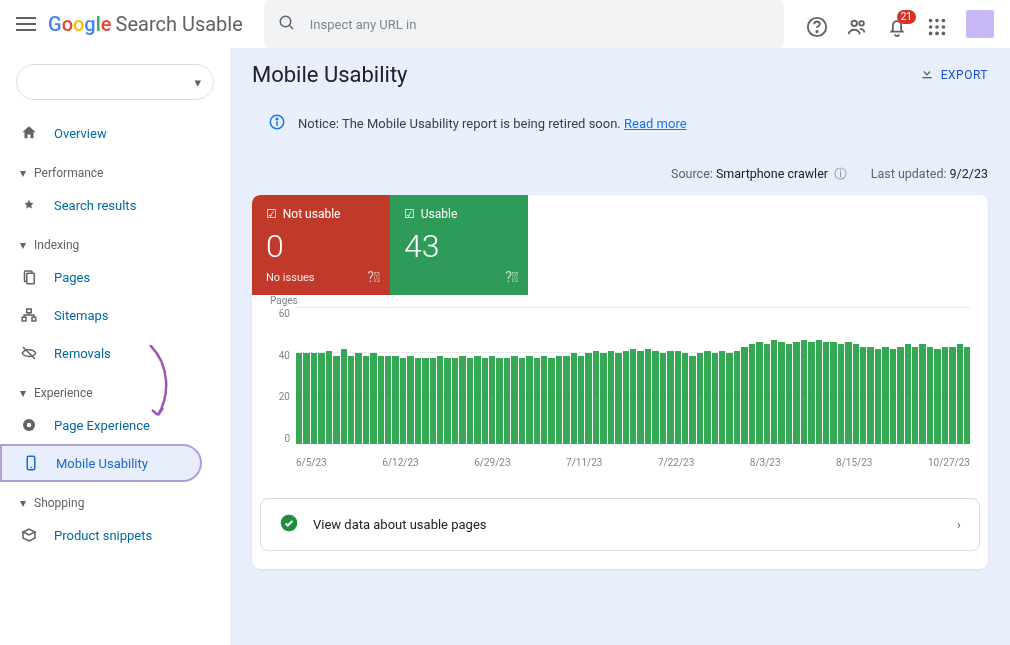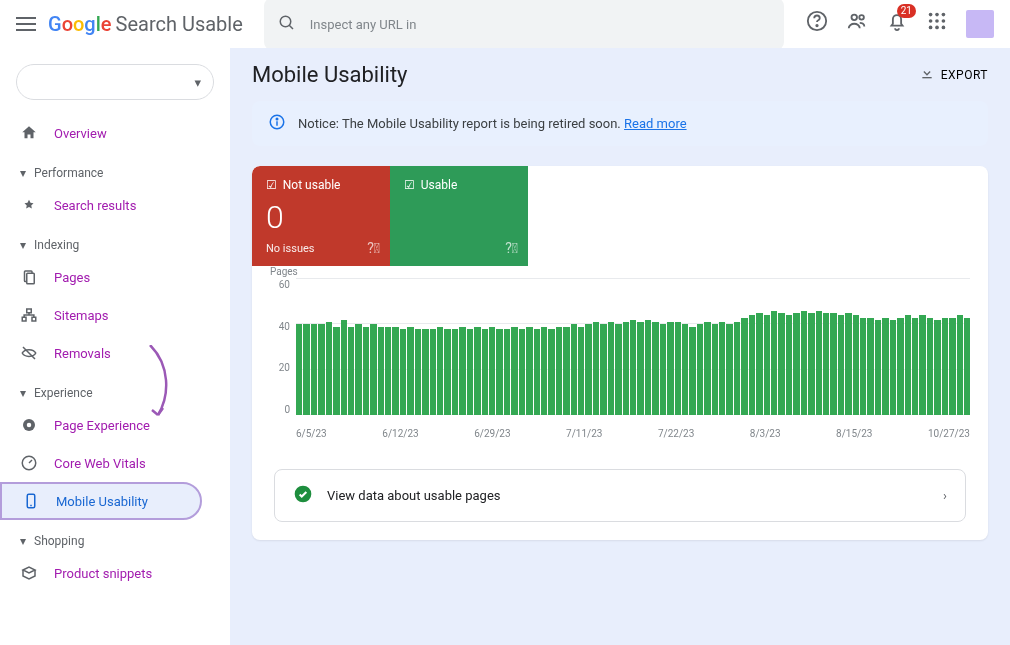--- a/index.html
+++ b/index.html
@@ -42,63 +42,63 @@
     flex: 0 0 520px;
     margin-left: 9px;
     background: var(--grey-bg);
     border-radius: 8px;
     height: 52px;
     display:flex; align-items:center;
     padding: 16px 14px;
     color: #80868b;
     gap: 14px;
   }
-  .topbar-right { margin-left:auto; display:flex; align-items:flex-start; gap:18px; }
+  .topbar-right { margin-left:auto; display:flex; align-items:flex-end; gap:18px; }
   .icon-btn { width:22px; height:22px; color:#5f6368; cursor:pointer; display:flex; align-items:center; justify-content:center; }
   .badge-wrap { position:relative; }
   .badge { position:absolute; top:-6px; right:-8px; background:#d93025; color:#fff; font-size:10px; border-radius:8px; padding:0 4px; line-height:14px; }
   .avatar { width:28px; height:28px; background:#c7b8f5; border-radius:2px; }
   .layout { display:flex; height:calc(100% - 48px); }
   .sidebar { width:230px; flex-shrink:0; padding:8px 0; overflow-y:auto; }
   .prop-picker {
     margin: 8px 16px 14px;
     height:36px;
     border:1px solid var(--border);
     border-radius:18px;
     display:flex; align-items:center; justify-content:flex-end;
     padding:0 12px;
     color:#5f6368;
     cursor:pointer;
   }
   .nav-item {
     display:flex; align-items:center; gap:16px;
     height:38px;
     padding:0 20px;
-    color:#a21caf;
+    color:#0369a1;
     cursor:pointer;
     border-top-right-radius:20px;
     border-bottom-right-radius:20px;
     margin-right:12px;
   }
   .nav-item.active {
     background:#e8eefc;
     color:#1967d2;
     border:2px solid #b39ddb;
     margin-right:28px;
   }
   .nav-section {
     display:flex; align-items:center; gap:8px;
     padding: 14px 20px 6px;
     color:#5f6368; font-size:12px;
     cursor:pointer;
   }
   .main { flex:1; background:var(--blue-bg); padding:14px 22px 20px; overflow-y:auto; }
   .title-row { display:flex; align-items:center; justify-content:space-between; margin-bottom:14px; }
   .title-row h1 { font-size:22px; font-weight:400; margin:0; }
-  .export { display:flex; align-items:center; gap:6px; color:#000000; font-size:12px; letter-spacing:.5px; cursor:pointer; }
+  .export { display:flex; align-items:center; gap:6px; color:#1d4ed8; font-size:12px; letter-spacing:.5px; cursor:pointer; }
   .notice {
     background:#e8f0fe;
     border-radius:8px;
     padding:12px 16px;
     display:flex; align-items:center; gap:12px;
     color:#3c4043;
     margin-bottom:20px;
   }
   .notice a { color:var(--link-blue); }
   .meta-row { display:flex; justify-content:flex-end; gap:24px; color:#5f6368; margin-bottom:12px; font-size:12.5px; }
@@ -117,21 +117,21 @@
   .chart-wrap { padding:0 18px 18px; }
   .axis-label { font-size:10px; color:#80868b; }
   .chart-area { position:relative; height:160px; margin-top:2px; }
   .ylabels { position:absolute; left:0; top:0; bottom:24px; width:20px; display:flex; flex-direction:column; justify-content:space-between; text-align:right; font-size:10px; color:#80868b; }
   .gridlines { position:absolute; left:26px; right:0; top:0; bottom:24px; }
   .gridlines div { position:absolute; left:0; right:0; height:1px; background:#e8eaed; }
   .bars { position:absolute; left:26px; right:0; bottom:24px; top:0; display:flex; align-items:flex-end; gap:1px; }
   .bars div { background:#34a853; flex:1; }
   .xlabels { position:absolute; left:26px; right:0; bottom:0; display:flex; justify-content:space-between; font-size:10px; color:#80868b; }
   .view-row {
-    margin:12px 22px 18px;
+    margin:12px 8px 18px;
     border:1px solid var(--border);
     border-radius:8px;
     padding:14px 18px;
     display:flex; align-items:center; gap:14px;
     cursor:pointer;
   }
   .view-row .chev { margin-left:auto; color:#5f6368; }
   .nav-icon { width:18px; height:18px; flex-shrink:0; display:flex; align-items:center; justify-content:center; }
   svg { width:100%; height:100%; }
   .annot-arrow { position:absolute; left:140px; top:297px; pointer-events:none; }
@@ -266,29 +266,20 @@
     </div>
     <div class="nav-item">
       <span class="nav-icon">
           <svg viewBox="0 0 24 24" fill="#5f6368">
             <circle cx="12" cy="12" r="8"></circle>
             <circle cx="12" cy="12" r="3" fill="#fff"></circle>
           </svg>
         </span>
       <span>Page Experience</span>
     </div>
-    <div class="nav-item">
-      <span class="nav-icon">
-          <svg viewBox="0 0 24 24" fill="none" stroke="#5f6368" stroke-width="2">
-            <circle cx="12" cy="12" r="9"></circle>
-            <path d="M12 12l4-4"></path>
-          </svg>
-        </span>
-      <span>Core Web Vitals</span>
-    </div>
     <div class="nav-item active">
       <span class="nav-icon">
           <svg viewBox="0 0 24 24" fill="none" stroke="#1967d2" stroke-width="2">
             <rect x="7" y="3" width="10" height="18" rx="2"></rect>
             <line x1="11" y1="18" x2="13" y2="18"></line>
           </svg>
         </span>
       <span>Mobile Usability</span>
     </div>
 
@@ -329,37 +320,49 @@
             <circle cx="12" cy="12" r="9"></circle>
             <line x1="12" y1="11" x2="12" y2="17"></line>
             <circle cx="12" cy="8" r="1" fill="#1a73e8"></circle>
           </svg></span>
       <span>
         <span>Notice: The Mobile Usability report is being retired soon.</span>
         <a href="#">Read more</a>
       </span>
     </div>
 
+    <div class="meta-row">
+      <span>
+        <span>Source:</span>
+        <span class="val">Smartphone crawler</span>
+        <span style="color:#80868b;">&nbsp;ⓘ</span>
+      </span>
+      <span>
+        <span>Last updated:</span>
+        <span class="val">9/2/23</span>
+      </span>
+    </div>
 
     <div class="card">
       <div class="tiles">
         <div class="tile red">
           <div class="tile-label">
               <span>☑</span>
               <span>Not usable</span>
             </div>
           <div class="tile-value">0</div>
           <div class="tile-sub">No issues</div>
           <span class="tile-help">?⃝</span>
         </div>
         <div class="tile green">
           <div class="tile-label">
               <span>☑</span>
               <span>Usable</span>
             </div>
+          <div class="tile-value">43</div>
           <span class="tile-help">?⃝</span>
         </div>
       </div>
 
 
       <div class="chart-wrap">
         <div class="axis-label">Pages</div>
         <div class="chart-area">
           <div class="ylabels" id="ylabels">
               <div>60</div>

